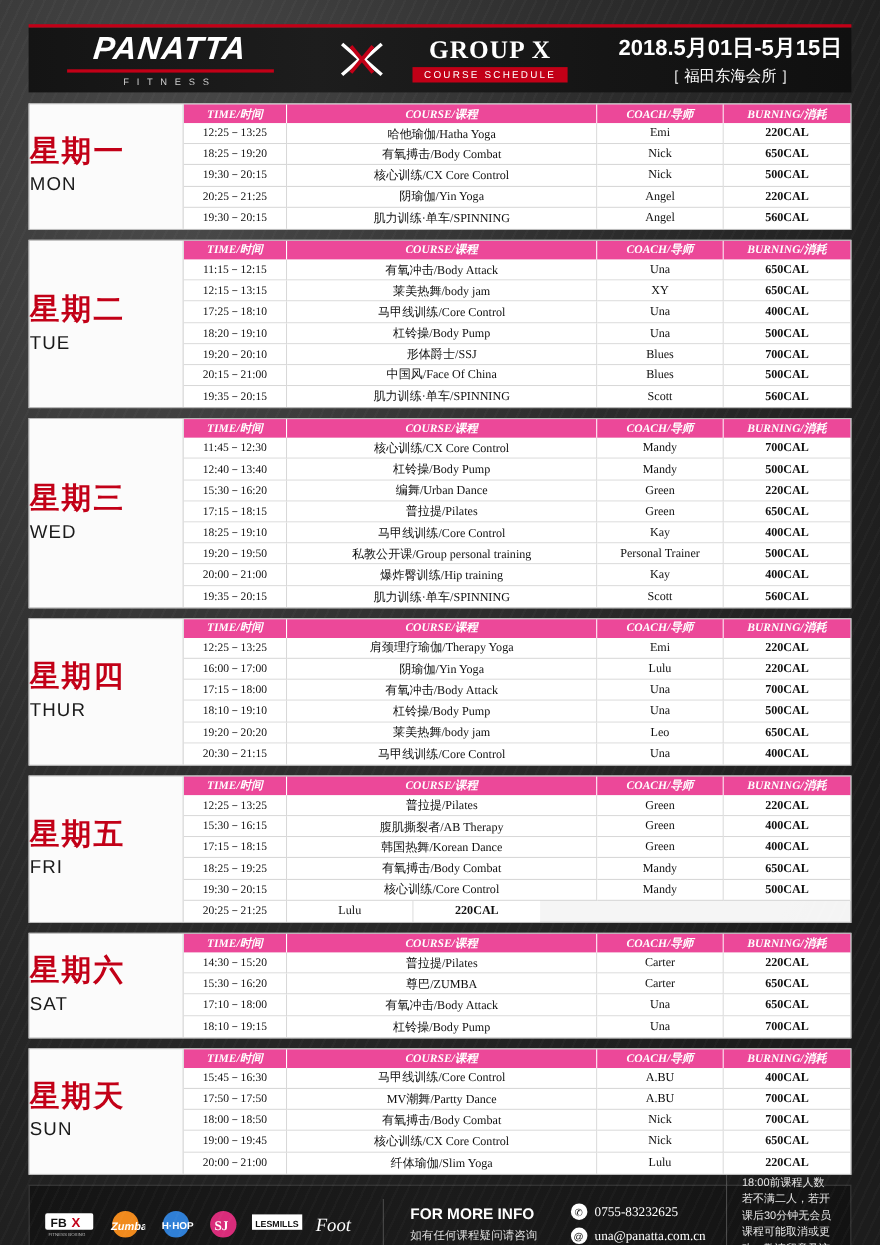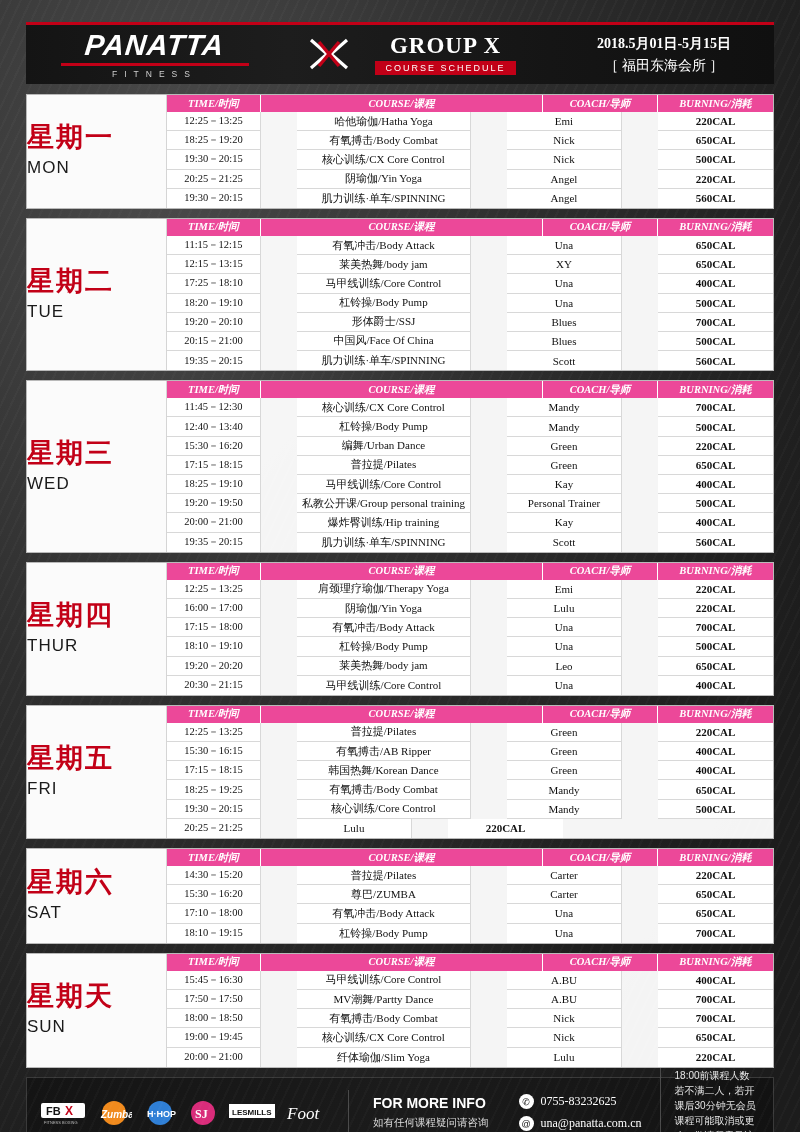--- a/index.html
+++ b/index.html
@@ -50,21 +50,21 @@
   .groupx-txt { display:flex; flex-direction:column; align-items:center;}
   .groupx-title {
     color:#fff; font-family:"Liberation Serif", serif; font-weight:bold;
     font-size:23px; letter-spacing:1px; line-height:1.05;
   }
   .groupx-sub {
     background:#c20017; color:#fff; font-family:"Liberation Sans", sans-serif;
     font-size:9px; letter-spacing:2px; padding:2px 10px; margin-top:3px;
   }
   .hdr-right { width:220px; display:flex; flex-direction:column; align-items:center; justify-content:center;}
-  .hdr-date { color:#fff; font-size:14px; font-weight:bold; font-family:Liberation Serif, serif;}
+  .hdr-date { color:#fff; font-size:20px; font-weight:bold; font-family:Liberation Sans, sans-serif;}
   .hdr-place { color:#fff; font-size:14px; margin-top:4px; font-family:"Liberation Serif", serif;}
 
   
   .days { margin-top:10px; display:flex; flex-direction:column; gap:9px; flex: 1 1 auto;}
   .day {
     display:flex;
     background: rgba(252,252,252,0.97);
     border:1px solid #b9b9b9;
     position:relative;
   }
@@ -92,21 +92,21 @@
     display:flex; align-items:center; justify-content:center;
     background:#ec4899;
     border-right:1px solid #fff;
     font-style:italic;
   }
   .thead > div:last-child { border-right:none; }
   .c-time { width:94px; flex:0 0 94px;}
   .c-course { flex:1; }
   .c-coach { width:115px; flex:0 0 115px;}
   .c-burn { width:115px; flex:0 0 115px;}
-  .trow { display:flex; height:19.2px; align-items:stretch;gap:36px; }
+  .trow { display:flex; height:19.2px; align-items:stretch; }
   .trow > div {
     display:flex; align-items:center; justify-content:center;
     font-size:11px; color:#111; font-family:"Liberation Serif", serif;
     border-bottom:1px solid #d8d8d8;
     border-right:1px solid #d8d8d8;
     background:#fff;
   }
   .trow > div:last-child { border-right:none;}
   .trow:last-child > div { border-bottom:none; }
   .trow .c-time { font-family:"Liberation Serif", serif; font-size:10.5px;}
@@ -397,21 +397,21 @@
             <div class="c-burn">BURNING/消耗</div>
           </div>
           <div class="trow">
             <div class="c-time">12:25－13:25</div>
             <div class="c-course">普拉提/Pilates</div>
             <div class="c-coach">Green</div>
             <div class="c-burn">220CAL</div>
           </div>
           <div class="trow">
             <div class="c-time">15:30－16:15</div>
-            <div class="c-course">有氧搏击/AB Ripper</div>
+            <div class="c-course">腹肌撕裂者/AB Therapy</div>
             <div class="c-coach">Green</div>
             <div class="c-burn">400CAL</div>
           </div>
           <div class="trow">
             <div class="c-time">17:15－18:15</div>
             <div class="c-course">韩国热舞/Korean Dance</div>
             <div class="c-coach">Green</div>
             <div class="c-burn">400CAL</div>
           </div>
           <div class="trow">

